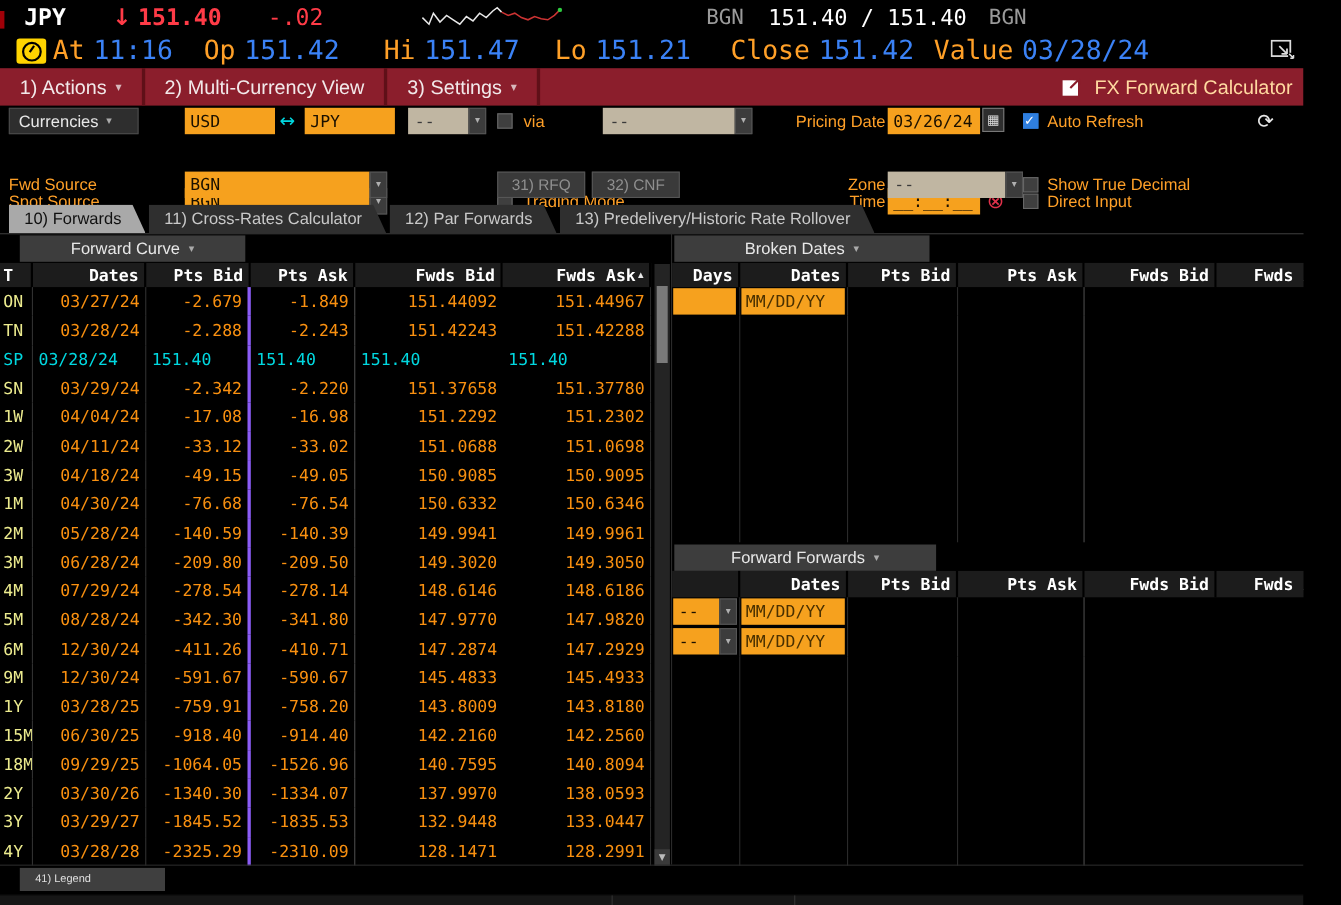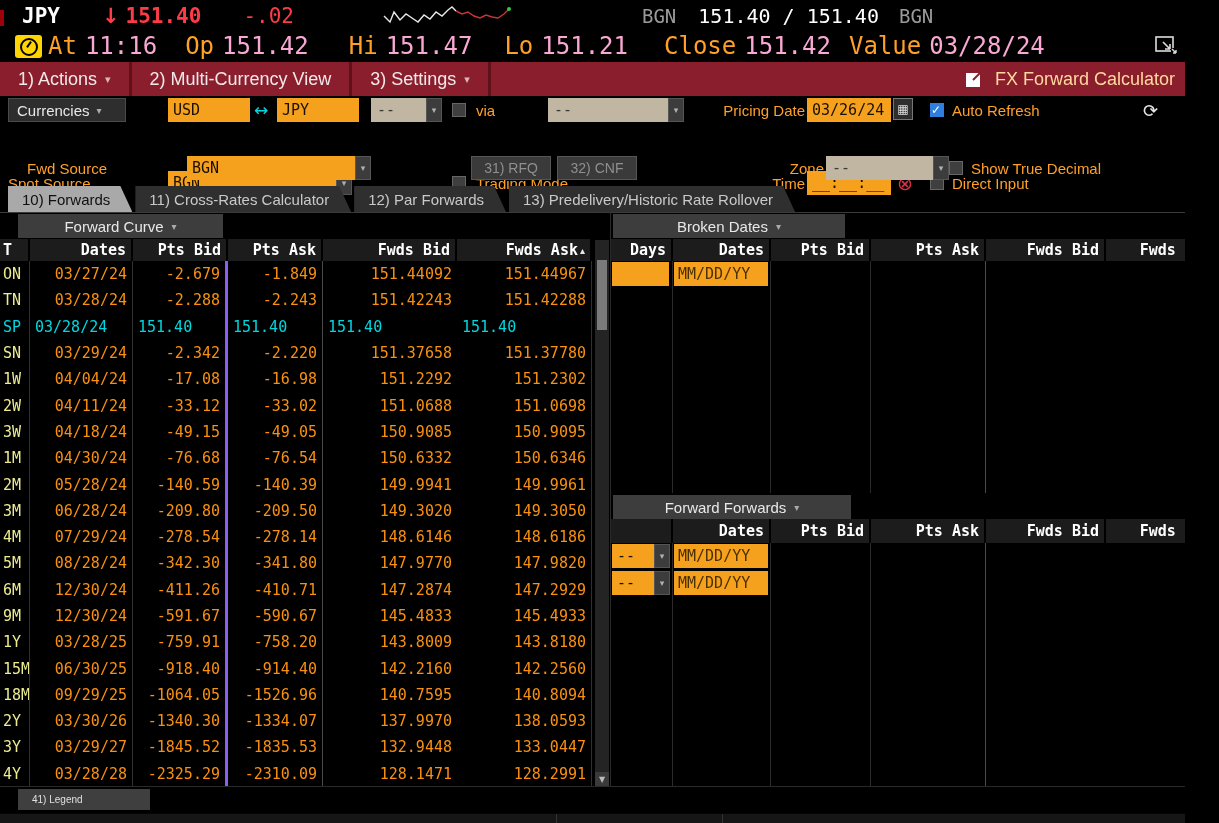--- a/index.html
+++ b/index.html
@@ -21,34 +21,34 @@
   .gray{color:#9a9a9a;}
   .qrow1 .bgn1{margin-left:125px;font-size:19px;}
   .qrow1 .ba{margin-left:22px;font-size:20px;color:#fff;}
   .qrow1 .bgn2{margin-left:20px;font-size:19px;}
   .olbl{color:#ffa028;}
   .qrow2{font-size:24px;}
   .clockbox{width:27px;height:23px;background:#ffd400;border-radius:3px;margin-left:15px;position:relative;}
   .clockbox .dial{position:absolute;left:5px;top:3px;width:14px;height:14px;border:2px solid #000;border-radius:50%;}
   .clockbox .needle{position:absolute;left:13px;top:6px;width:2px;height:7px;background:#000;transform:rotate(35deg);}
   .qrow2 .lab{color:#ffa028;margin-left:18px;}
-  .qrow2 .val{color:#f9a8d4;margin-left:8px;}
+  .qrow2 .val{color:#3b82f6;margin-left:8px;}
   .launch-icon{position:absolute;right:8px;top:36px;width:22px;height:20px;}
 
   
   .menubar{position:absolute;left:0;top:62px;width:100%;height:34px;background:#8b1e2c;display:flex;align-items:stretch;}
   .mitem{display:flex;align-items:center;padding:0 18px;font-size:18px;color:#f2e9ea;border-right:3px solid #5f1018;cursor:default;}
   .mitem .dd{font-size:11px;margin-left:8px;color:#d8b8bc;}
   .mtitle{position:absolute;right:10px;top:0;height:34px;display:flex;align-items:center;font-size:18px;color:#ffd9a0;}
   .export-icon{width:20px;height:18px;margin-right:10px;}
 
   
   .controls{position:absolute;left:0;top:98px;width:100%;height:86px;font-size:15px;}
   .crow{position:absolute;left:0;width:100%;height:26px;}
-  .crow.r0{top:0;} .crow.r1{top:29px;margin-top:44px;} .crow.r2{top:58px;margin-left:19px;}
+  .crow.r0{top:0;} .crow.r1{top:29px;margin-top:44px;} .crow.r2{top:58px;}
   .abs{position:absolute;display:flex;align-items:center;height:24px;}
   .btn-dark{background:#2e2e2e;border:1px solid #4a4a4a;color:#e8e8e8;padding:0 8px;height:22px;display:flex;align-items:center;}
   .btn-dark .dd{font-size:10px;margin-left:7px;color:#aaa;}
   .oinput{background:#f6a11e;color:#1a1000;font-family:"DejaVu Sans Mono",monospace;font-size:15px;
     display:flex;align-items:center;padding:0 5px;height:24px;box-sizing:border-box;}
   .tanbox{background:#c0b6a2;color:#3a3a3a;font-family:"DejaVu Sans Mono",monospace;display:flex;align-items:center;padding:0 6px;height:24px;box-sizing:border-box;}
   .ddbtn{width:16px;height:24px;background:#3c3c3c;border:1px solid #555;box-sizing:border-box;color:#b0b0b0;
     font-size:9px;display:flex;align-items:center;justify-content:center;}
   .swap{color:#00d8e0;font-size:17px;}
   .cb{width:14px;height:14px;background:#3f3f3f;border:1px solid #666;box-sizing:border-box;}

